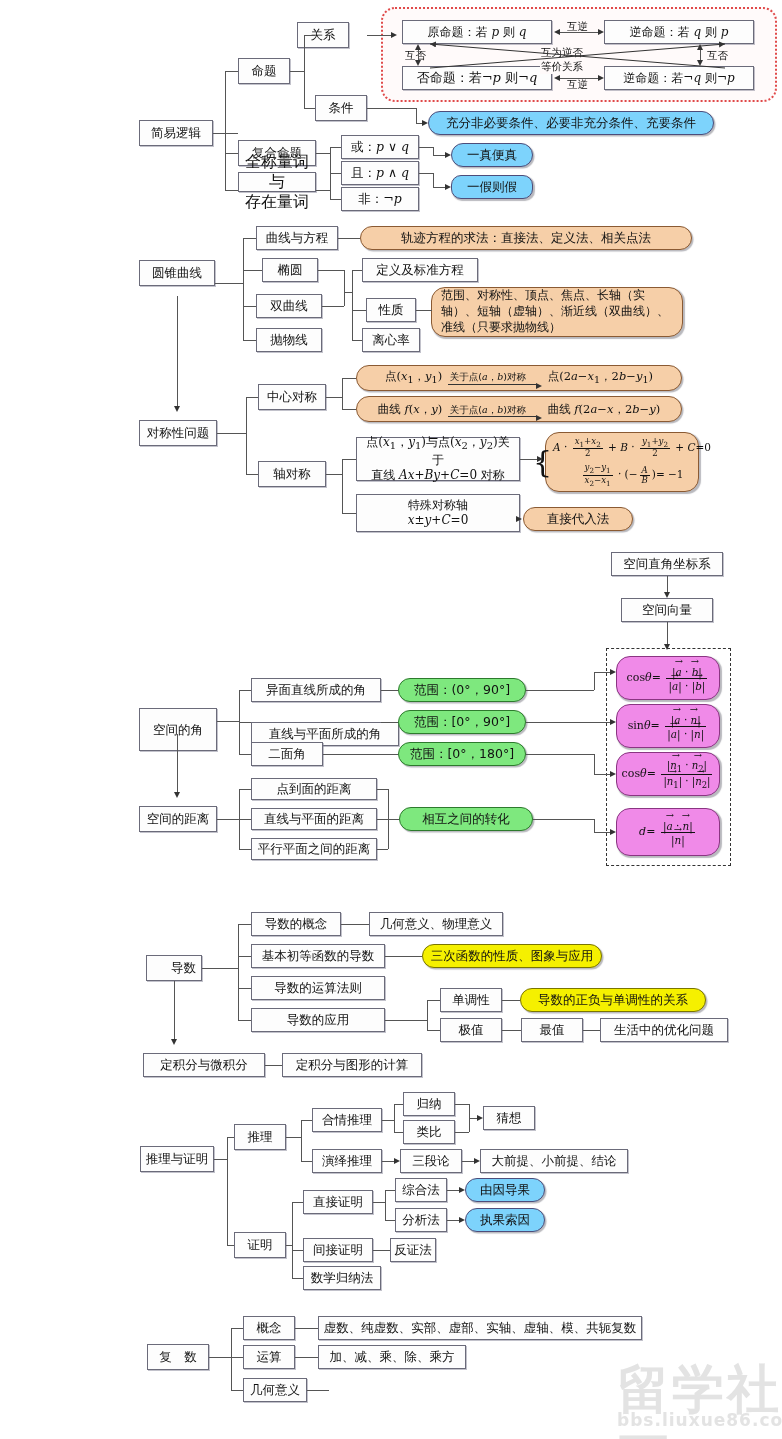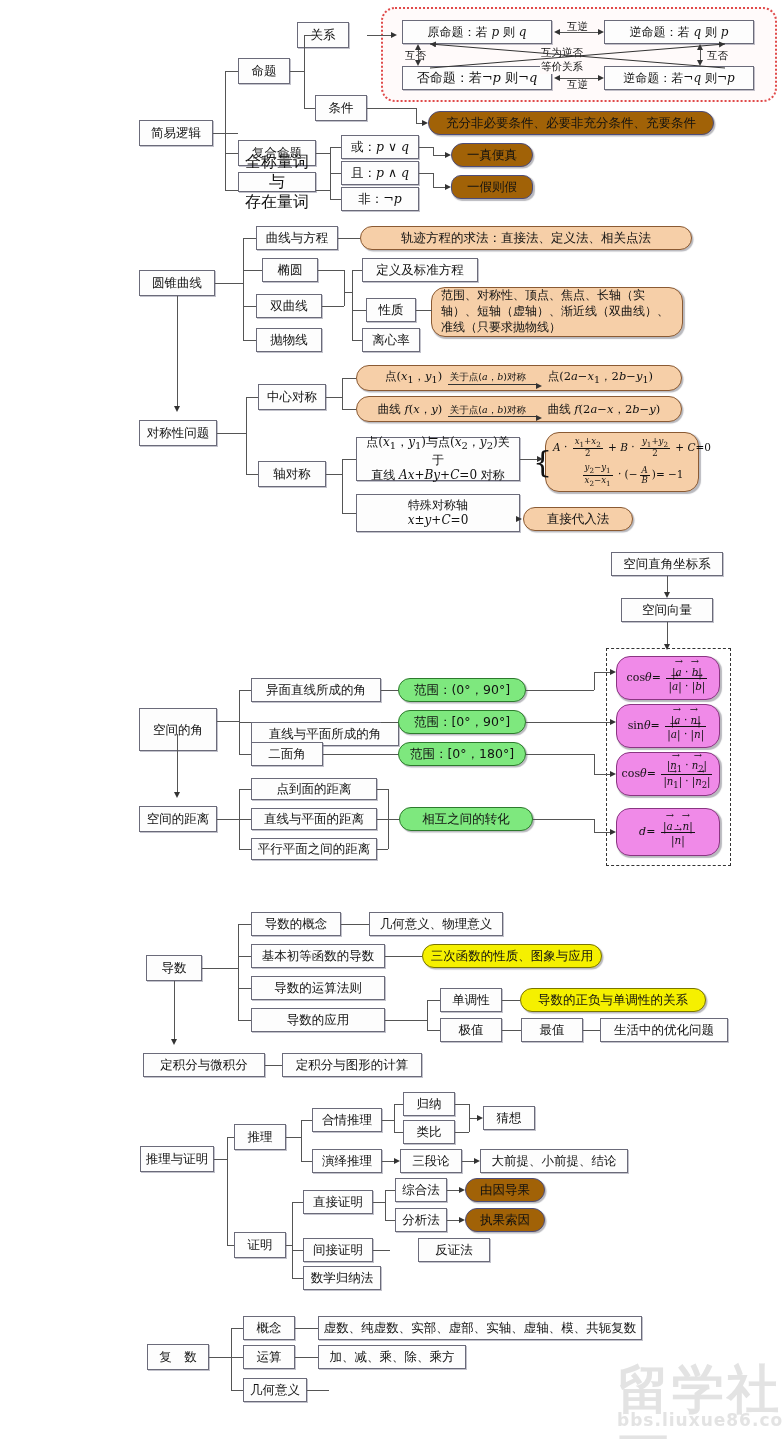--- a/index.html
+++ b/index.html
@@ -36,21 +36,21 @@
     border-radius: 14px;
     display:flex; align-items:center; justify-content:center;
     text-align:center;
     font-size: 12.5px;
     line-height: 1.3;
     padding: 2px 8px;
     white-space: nowrap;
     box-shadow: 1.5px 1.5px 1px rgba(100,100,110,.45);
   }
   .pill.wrap { white-space: normal; }
-  .pill.purple { background:#a16207; border-color:#4d4d7a; }
+  .pill.purple { background:#7dd3fc; border-color:#4d4d7a; }
   .pill.orange { background:#f6cfa8; border-color:#8a5a33; }
   .pill.green  { background:#7ee87e; border-color:#2d7a2d; }
   .pill.magenta{ background:#f08ae8; border-color:#8a3582; }
   .pill.yellow { background:#f5f000; border-color:#7a7500; }
 
   
   .ln { position:absolute; background:#555; }
   .lh { height:1px; }
   .lv { width:1px; }
 
@@ -219,21 +219,21 @@
   <svg style="position:absolute; left:400px; top:18px; width:360px; height:78px;" viewBox="0 0 360 78">
     <defs>
         <marker id="ah" markerWidth="7" markerHeight="7" refX="6" refY="3" orient="auto">
           <path d="M0,0 L6,3 L0,6 z" fill="#333"></path>
         </marker>
       </defs>
     <line x1="30" y1="50" x2="325" y2="26" stroke="#333" stroke-width="1" marker-end="url(#ah)"></line>
     <line x1="325" y1="50" x2="30" y2="26" stroke="#333" stroke-width="1" marker-end="url(#ah)"></line>
   </svg>
 
-  <div class="node" style="left:139px; top:270px; width:76px; height:26px;">
+  <div class="node" style="left:139px; top:260px; width:76px; height:26px;">
     <span>圆锥曲线</span>
   </div>
   <div class="node" style="left:256px; top:226px; width:82px; height:24px;">
     <span>曲线与方程</span>
   </div>
   <div class="node" style="left:262px; top:258px; width:56px; height:24px;">
     <span>椭圆</span>
   </div>
   <div class="node" style="left:256px; top:294px; width:66px; height:24px;">
     <span>双曲线</span>
@@ -509,21 +509,21 @@
   <div class="ln lh" style="left:239px; top:849px; width:12px;"></div>
   <div class="ln lv" style="left:388px; top:789px; height:60px;"></div>
   <div class="ln lh" style="left:377px; top:789px; width:11px;"></div>
   <div class="ln lh" style="left:377px; top:849px; width:11px;"></div>
   <div class="ln lh" style="left:377px; top:819px; width:22px;"></div>
   <div class="ln lh" style="left:533px; top:819px; width:61px;"></div>
   <div class="ln lv" style="left:594px; top:819px; height:13px;"></div>
   <div class="ln lh" style="left:594px; top:832px; width:16px;"></div>
   <div class="arw arw-r" style="left:610px; top:828.5px;"></div>
 
-  <div class="node" style="left:146px; top:955px; width:56px; height:26px;">
+  <div class="node" style="left:146px; top:955px; width:56px; height:26px;justify-content:flex-end;">
     <span>导数</span>
   </div>
   <div class="node" style="left:251px; top:912px; width:90px; height:24px;">
     <span>导数的概念</span>
   </div>
   <div class="node" style="left:369px; top:912px; width:134px; height:24px;">
     <span>几何意义、物理意义</span>
   </div>
   <div class="node" style="left:251px; top:944px; width:134px; height:24px;">
     <span>基本初等函数的导数</span>
@@ -619,21 +619,21 @@
   </div>
   <div class="node" style="left:395px; top:1208px; width:52px; height:24px;">
     <span>分析法</span>
   </div>
   <div class="pill purple" style="left:465px; top:1208px; width:80px; height:24px;">
     <span>执果索因</span>
   </div>
   <div class="node" style="left:303px; top:1238px; width:70px; height:24px;">
     <span>间接证明</span>
   </div>
-  <div class="node" style="left:390px; top:1238px; width:72px; height:24px;margin-left:28px;">
+  <div class="node" style="left:390px; top:1238px; width:46px; height:24px;">
     <span>反证法</span>
   </div>
   <div class="node" style="left:303px; top:1266px; width:78px; height:24px;">
     <span>数学归纳法</span>
   </div>
 
   <div class="ln lh" style="left:214px; top:1159px; width:13px;"></div>
   <div class="ln lv" style="left:227px; top:1137px; height:108px;"></div>
   <div class="ln lh" style="left:227px; top:1137px; width:7px;"></div>
   <div class="ln lh" style="left:227px; top:1245px; width:7px;"></div>

